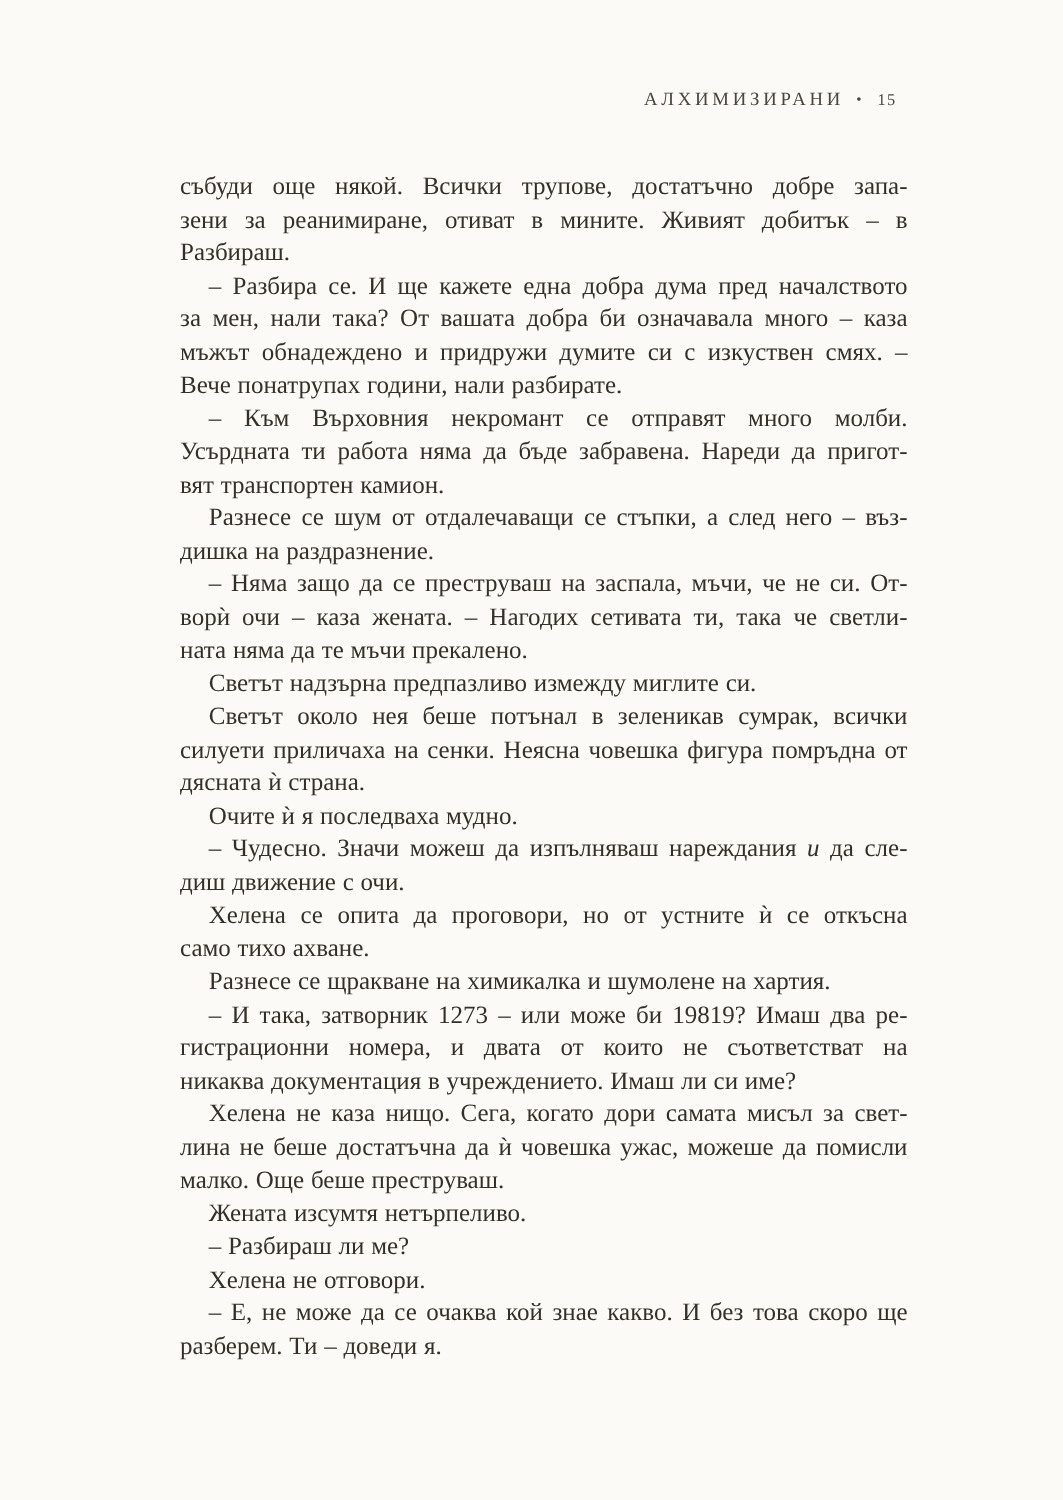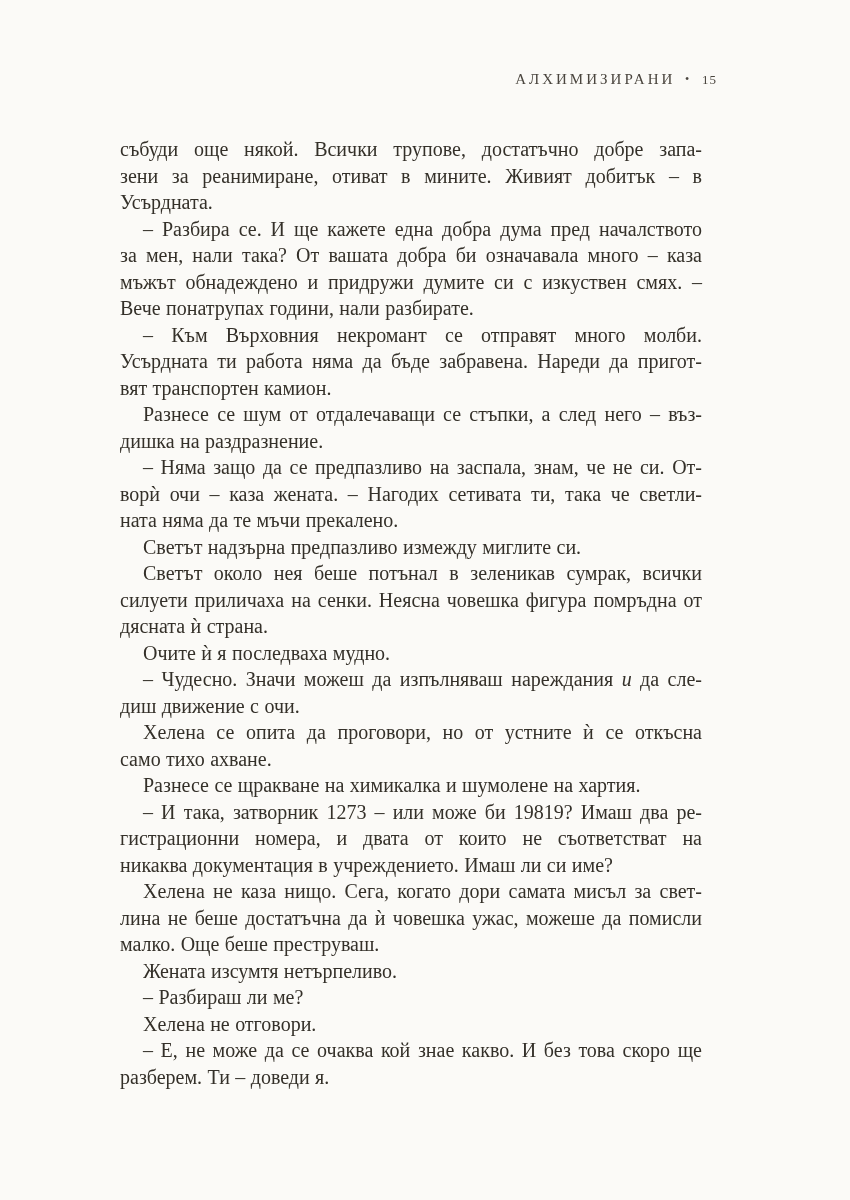--- a/index.html
+++ b/index.html
@@ -33,21 +33,21 @@
     margin: 0 6px 0 3px;
     letter-spacing: 0;
     vertical-align: 1px;
   }
   .running-header .pagenum {
     font-size: 13px;
     letter-spacing: 1px;
   }
   .text-block {
     position: absolute;
-    left: 120px;
+    left: 144px;
     top: 136px;
     width: 582px;
     color: #343029;
   }
   .line {
     font-size: 20px;
     line-height: 26.5px;
     height: 26.5px;
     text-align: justify;
     text-align-last: justify;
@@ -71,31 +71,31 @@
 
   <div class="running-header">
     <span class="title">АЛХИМИЗИРАНИ</span>
     <span class="bullet">•</span>
     <span class="pagenum">15</span>
   </div>
 
   <div class="text-block">
       <div class="line">събуди още някой. Всички трупове, достатъчно добре запа-</div>
       <div class="line">зени за реанимиране, отиват в мините. Живият добитък – в</div>
-      <div class="line last">Усърдната.</div>
+      <div class="line last">Разбираш.</div>
       <div class="line indent">– Разбира се. И ще кажете една добра дума пред началството</div>
       <div class="line">за мен, нали така? От вашата добра би означавала много – каза</div>
       <div class="line">мъжът обнадеждено и придружи думите си с изкуствен смях. –</div>
       <div class="line last">Вече понатрупах години, нали разбирате.</div>
       <div class="line indent">– Към Върховния некромант се отправят много молби.</div>
       <div class="line">Усърдната ти работа няма да бъде забравена. Нареди да пригот-</div>
       <div class="line last">вят транспортен камион.</div>
       <div class="line indent">Разнесе се шум от отдалечаващи се стъпки, а след него – въз-</div>
       <div class="line last">дишка на раздразнение.</div>
-      <div class="line indent">– Няма защо да се предпазливо на заспала, знам, че не си. От-</div>
+      <div class="line indent">– Няма защо да се преструваш на заспала, мъчи, че не си. От-</div>
       <div class="line">ворѝ очи – каза жената. – Нагодих сетивата ти, така че светли-</div>
       <div class="line last">ната няма да те мъчи прекалено.</div>
       <div class="line indent last">Светът надзърна предпазливо измежду миглите си.</div>
       <div class="line indent">Светът около нея беше потънал в зеленикав сумрак, всички</div>
       <div class="line">силуети приличаха на сенки. Неясна човешка фигура помръдна от</div>
       <div class="line last">дясната ѝ страна.</div>
       <div class="line indent last">Очите ѝ я последваха мудно.</div>
       <div class="line indent">– Чудесно. Значи можеш да изпълняваш нареждания <em>и</em> да сле-</div>
       <div class="line last">диш движение с очи.</div>
       <div class="line indent">Хелена се опита да проговори, но от устните ѝ се откъсна</div>

